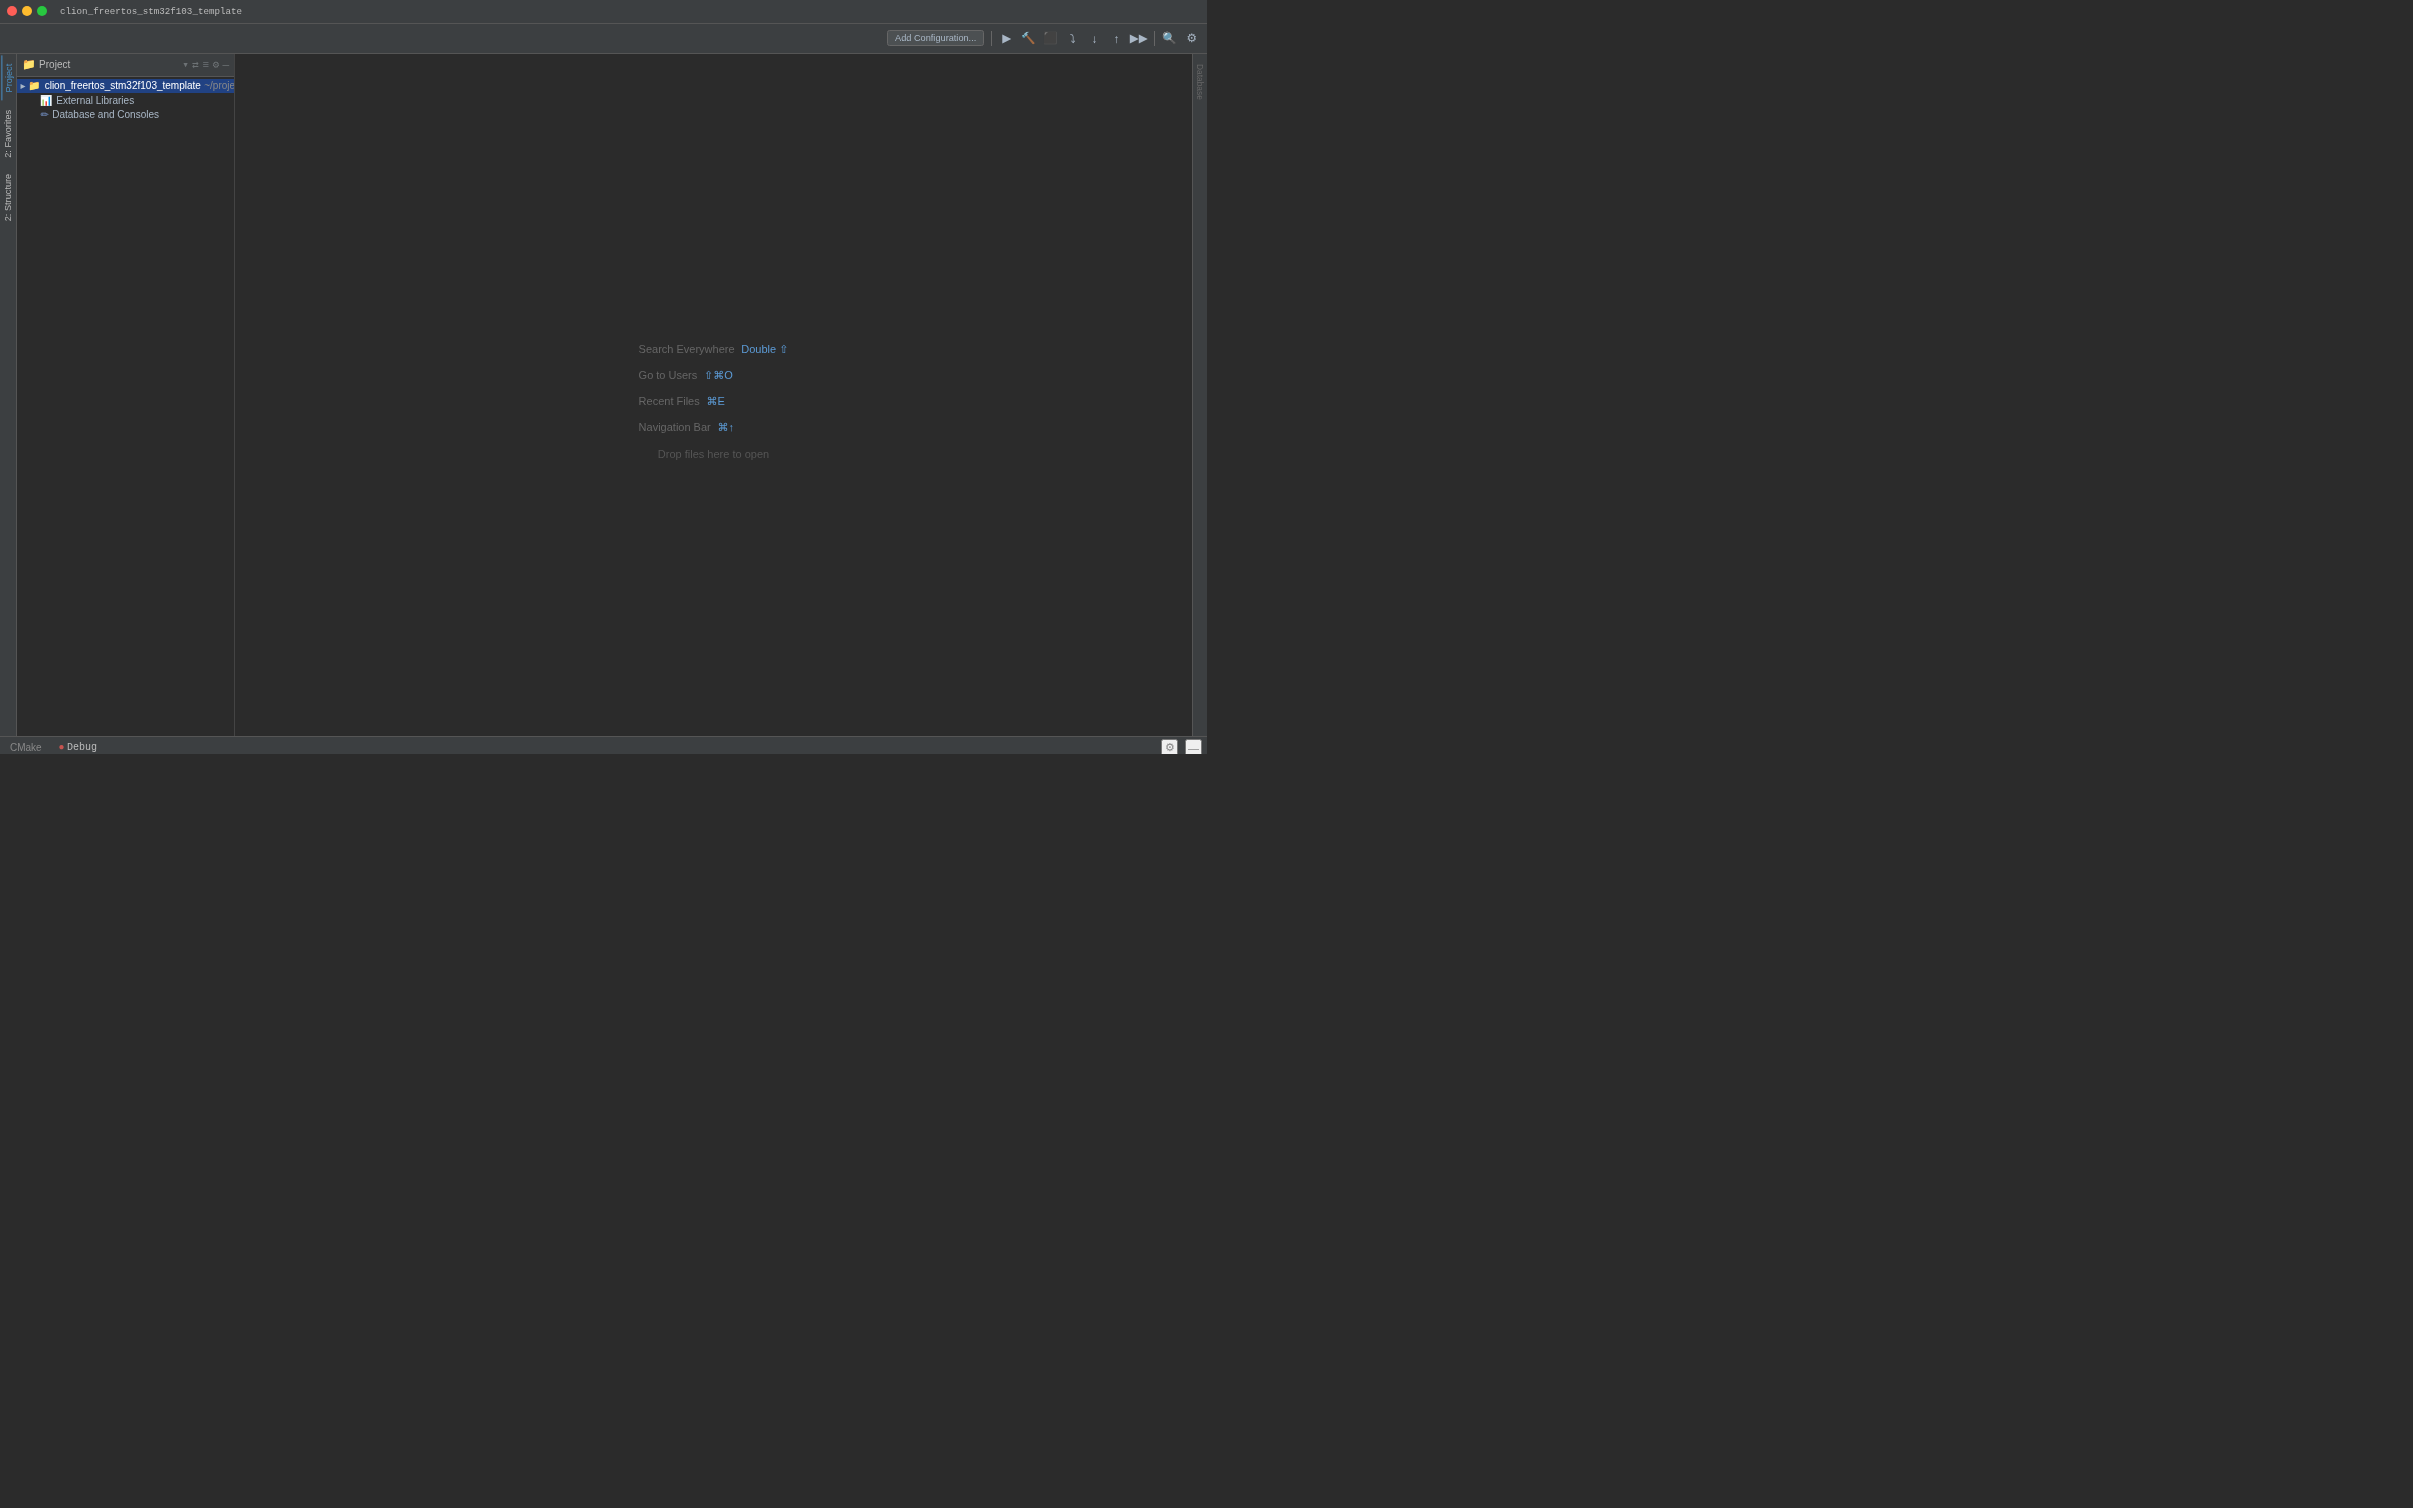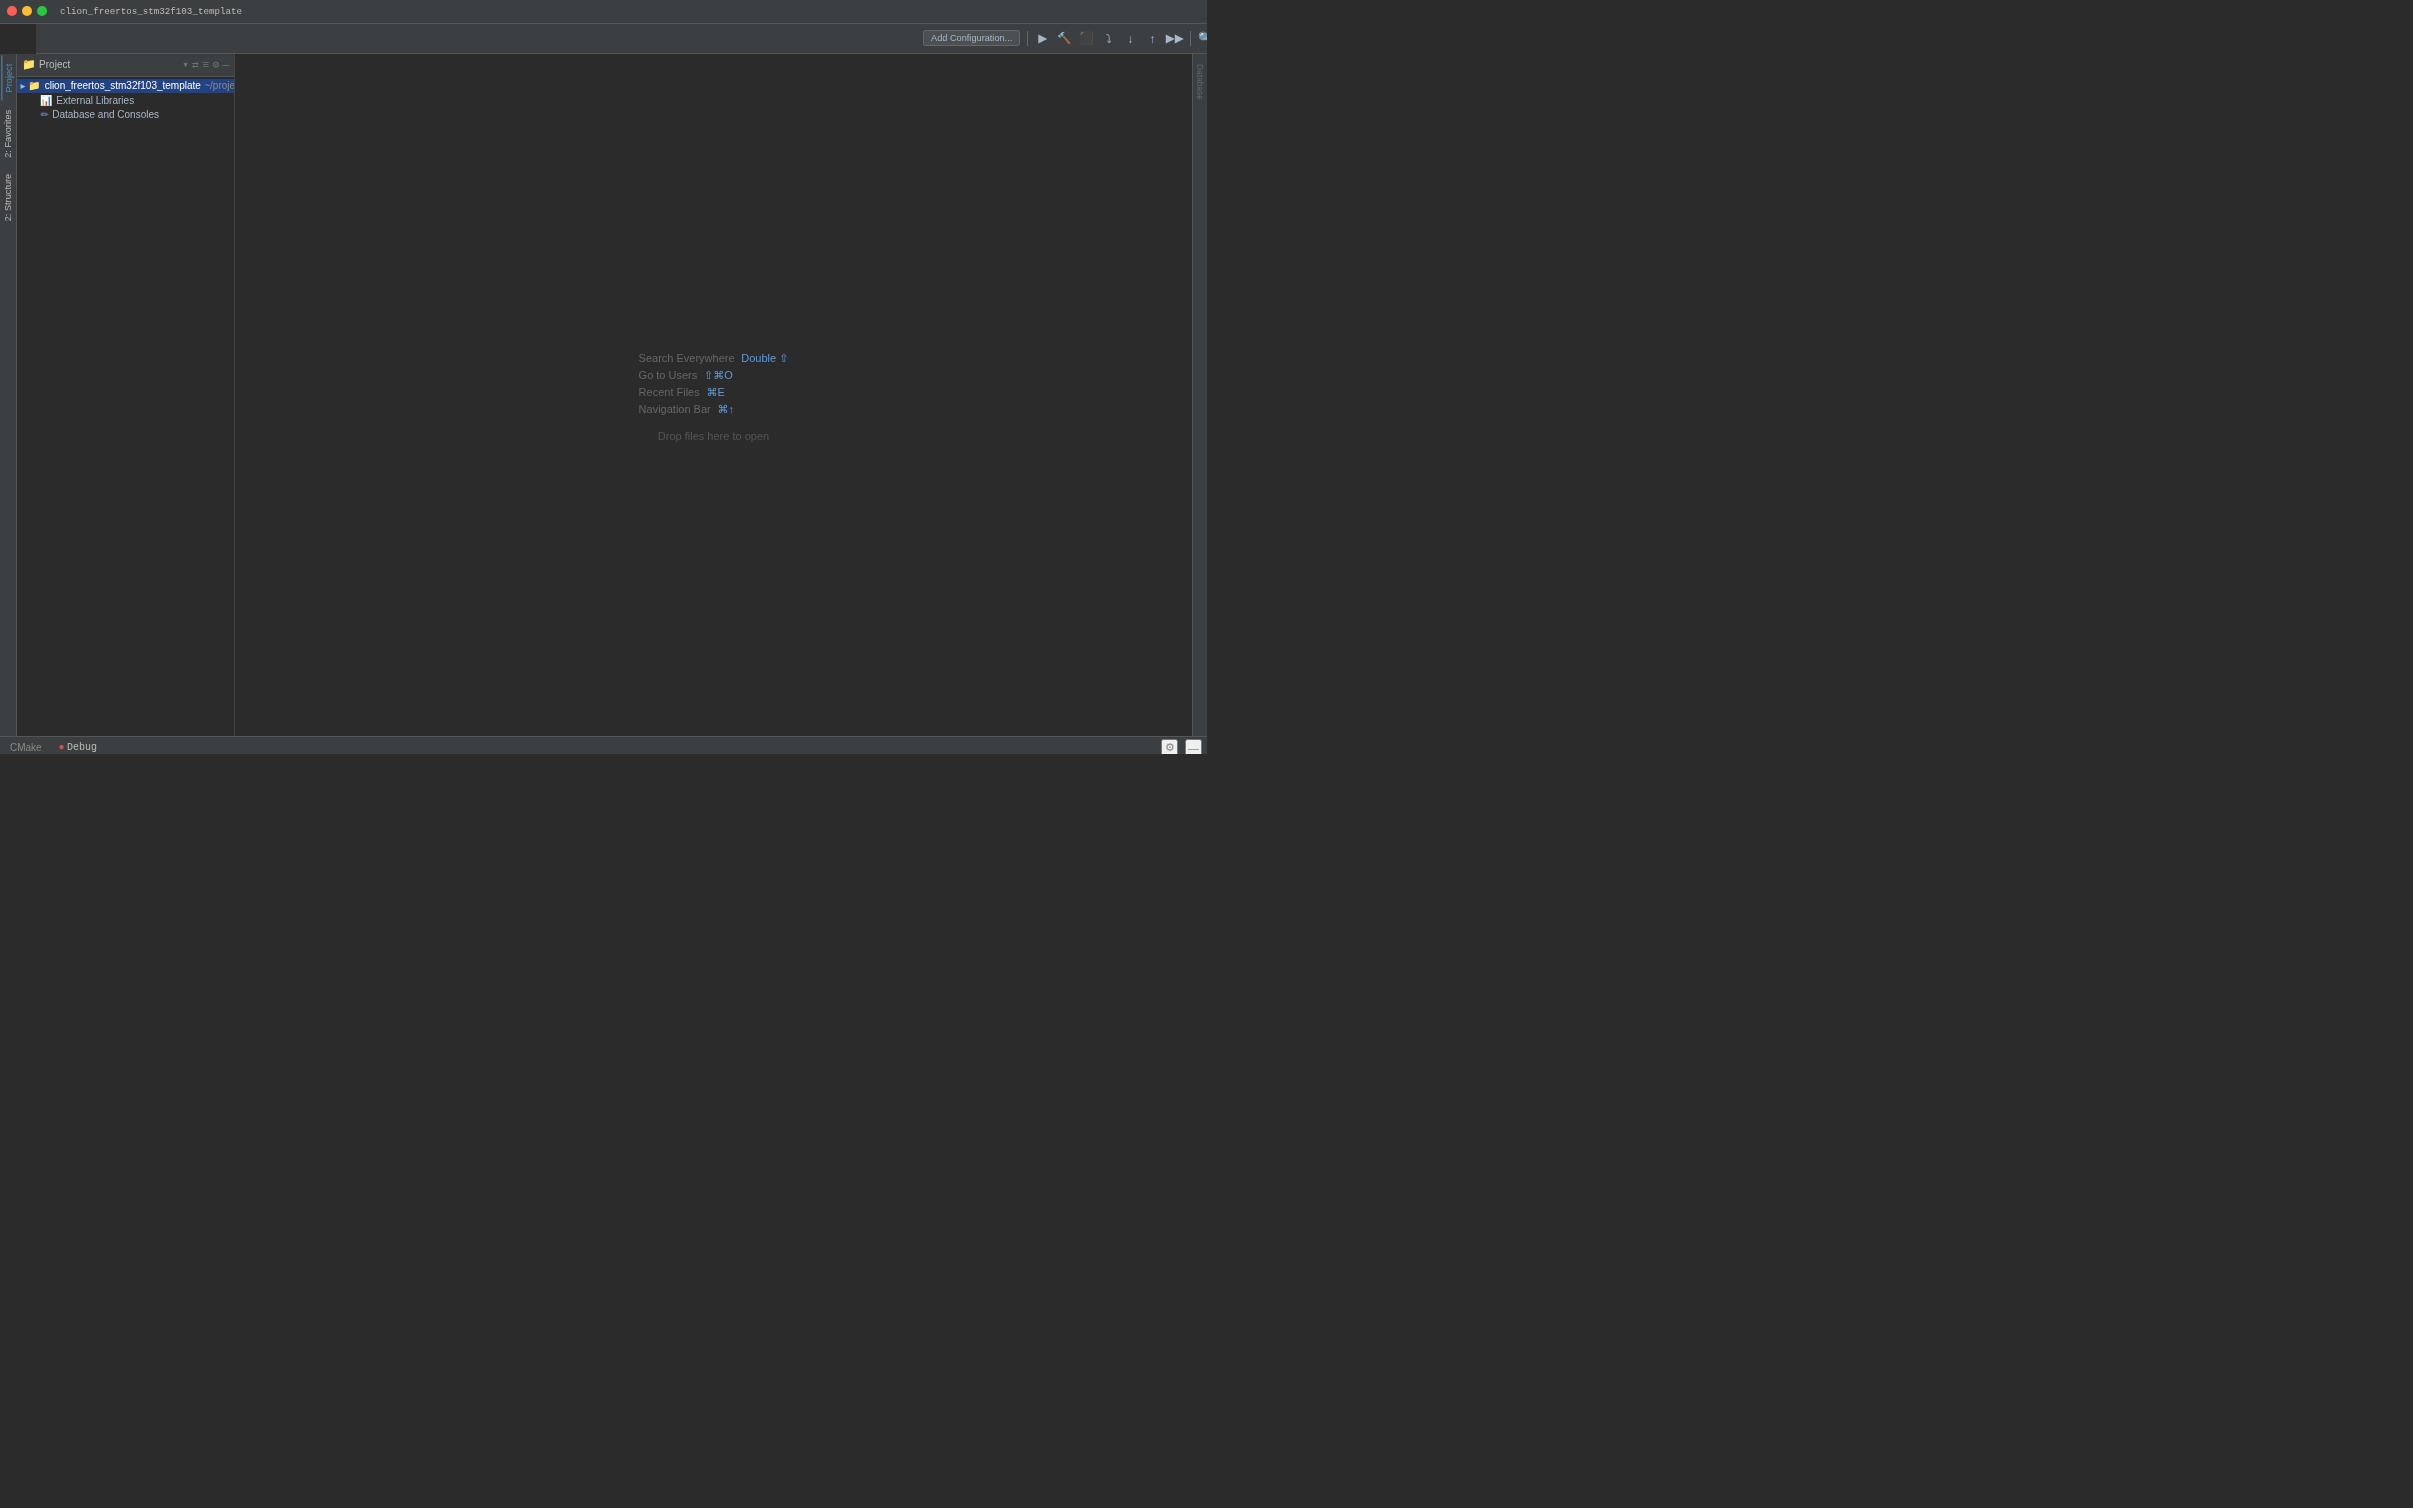--- a/index.html
+++ b/index.html
@@ -46,21 +46,20 @@
     #toolbar {
       width: 100%;
       height: 30px;
       background: #3c3f41;
       display: flex;
       align-items: center;
       padding: 0 6.7px;
       border-bottom: 0.8px solid #555;
       justify-content: flex-end;
       gap: 5px;
-      margin-left: 36px;
     }
     .toolbar-btn {
       color: #a9b7c6;
       font-size: 9.2px;
       background: #4c5052;
       border: 0.8px solid #666;
       padding: 1.7px 6.7px;
       border-radius: 2.5px;
       cursor: pointer;
       white-space: nowrap;
@@ -147,21 +146,21 @@
       justify-content: center;
       position: relative;
     }
     #drop-area {
       text-align: center;
       color: #555;
     }
     .shortcut-row {
       display: flex;
       align-items: center;
-      margin: 4px 0;
+      margin: 13px 0;
       font-family: sans-serif;
       font-size: 11px;
       color: #666;
     }
     .shortcut-label {
       color: #666;
       margin-right: 6.7px;
     }
     .shortcut-key {
       color: #5c9bd6;

